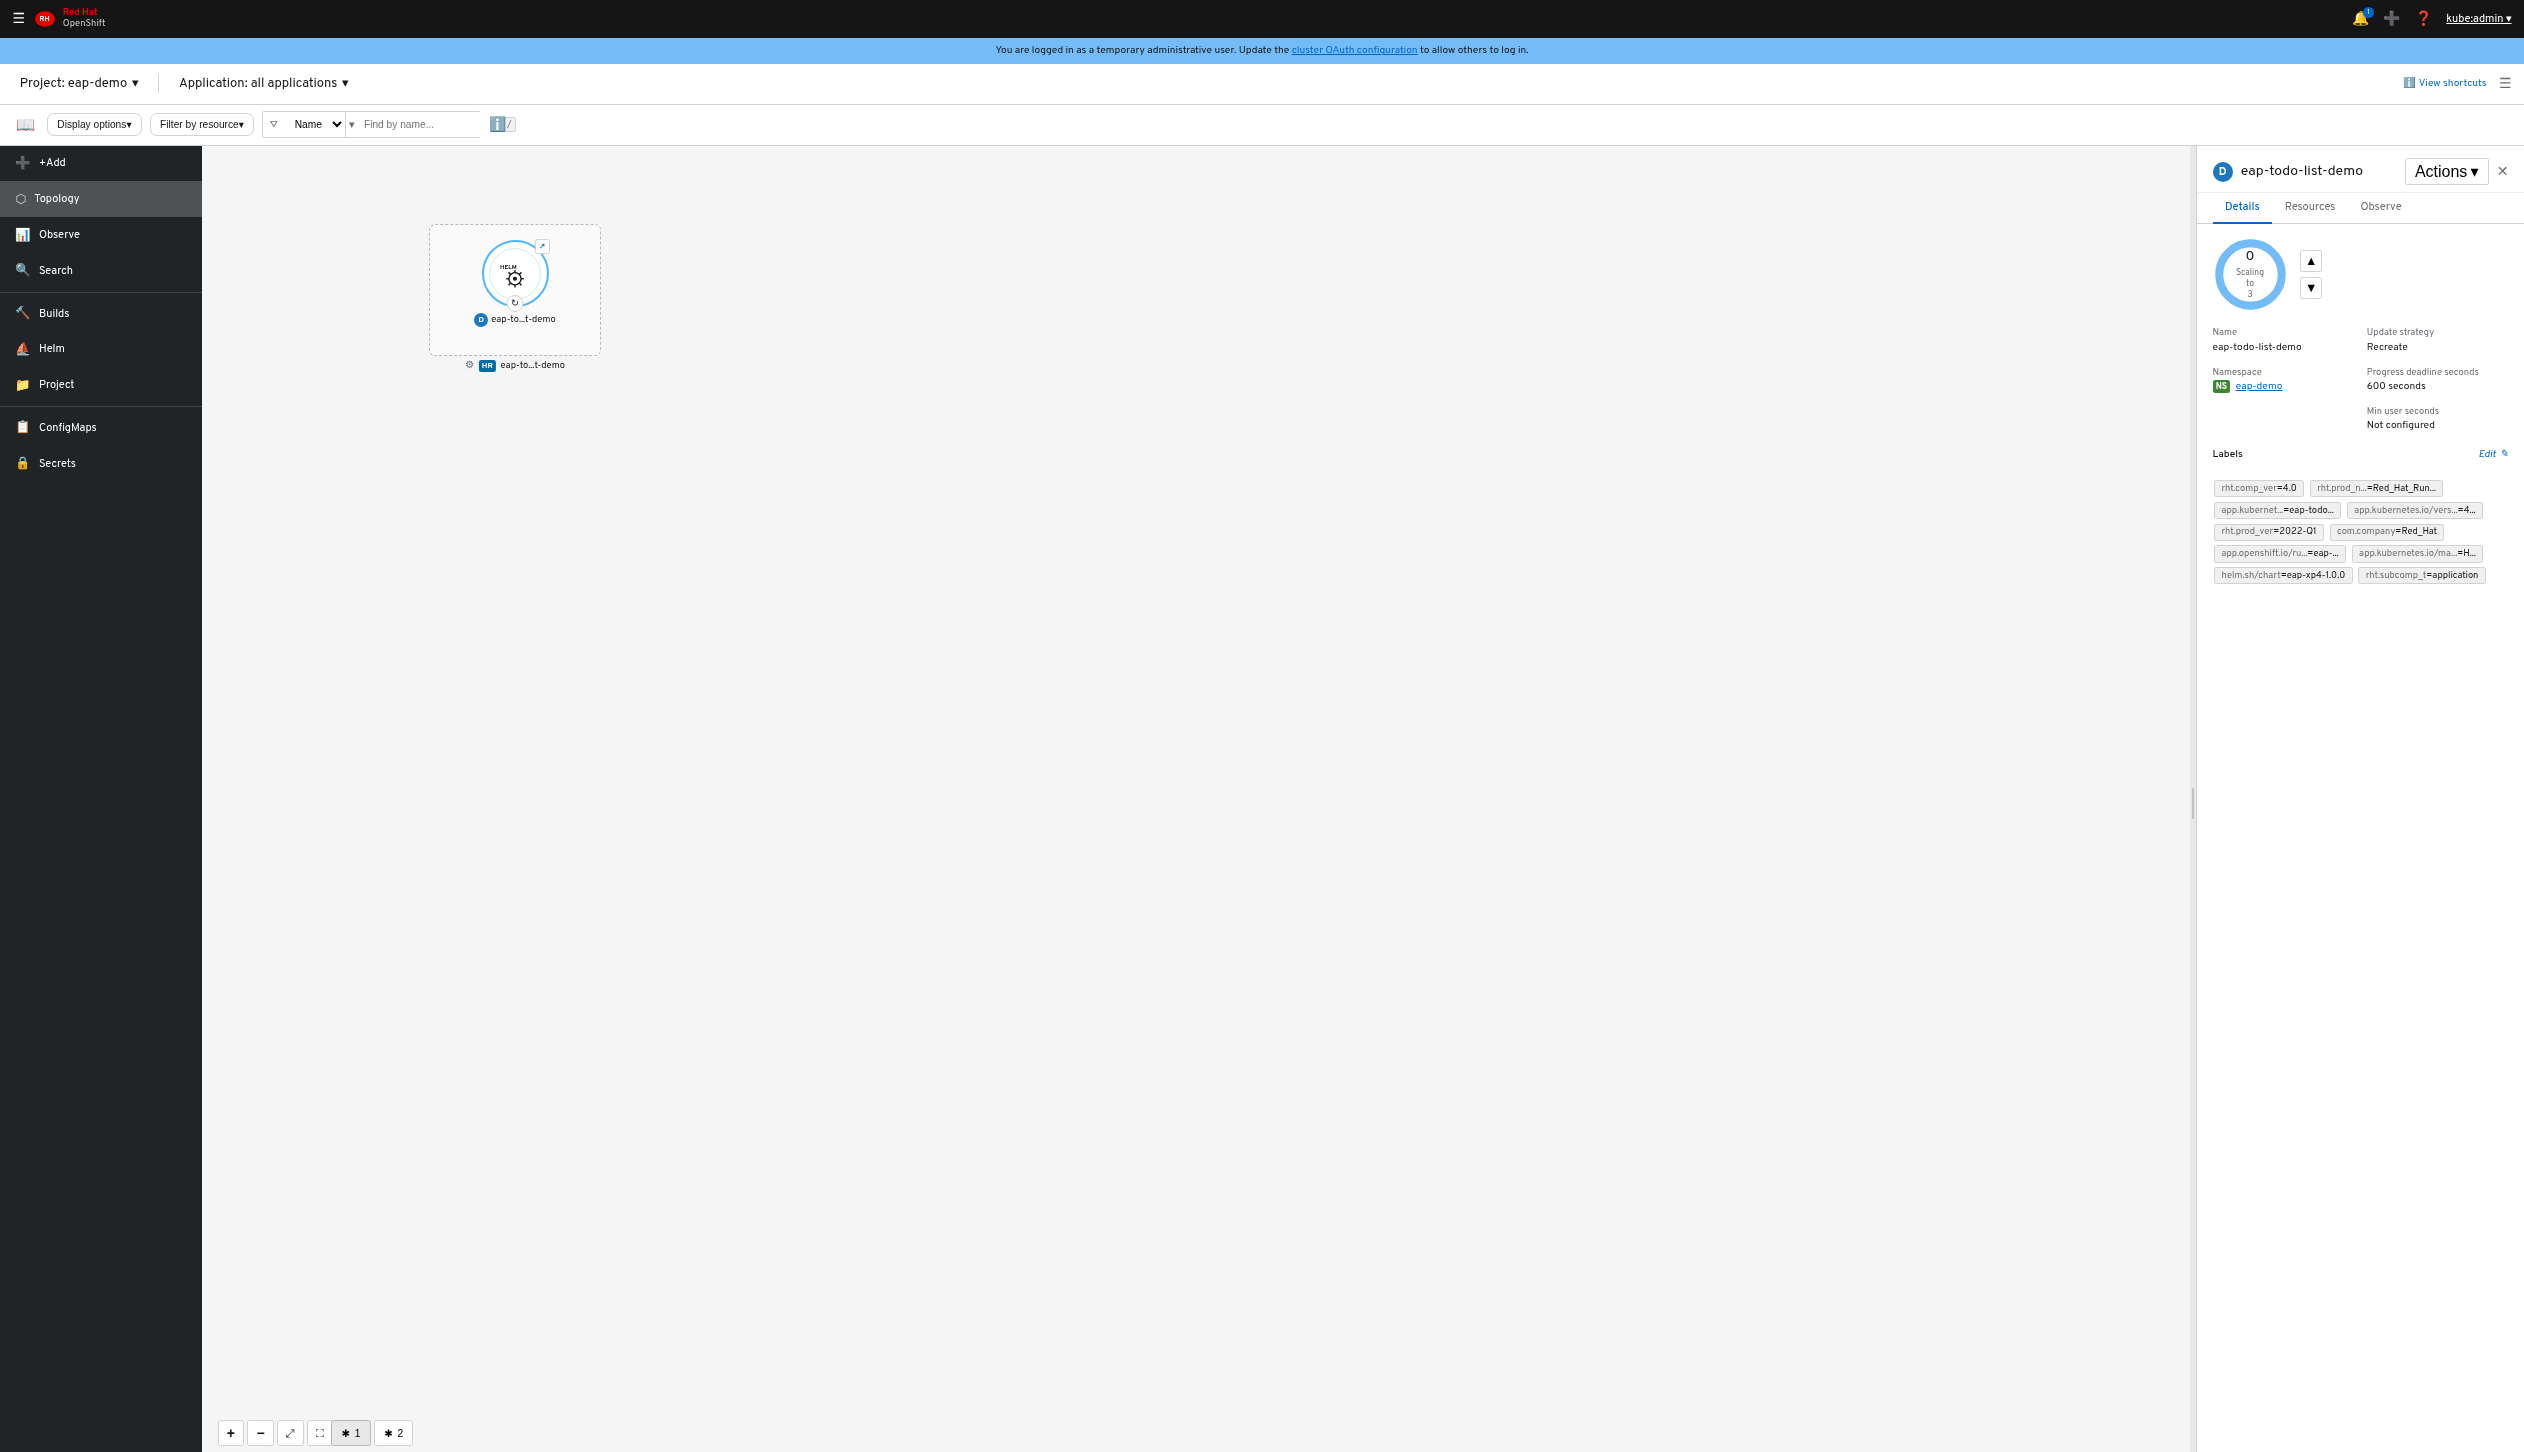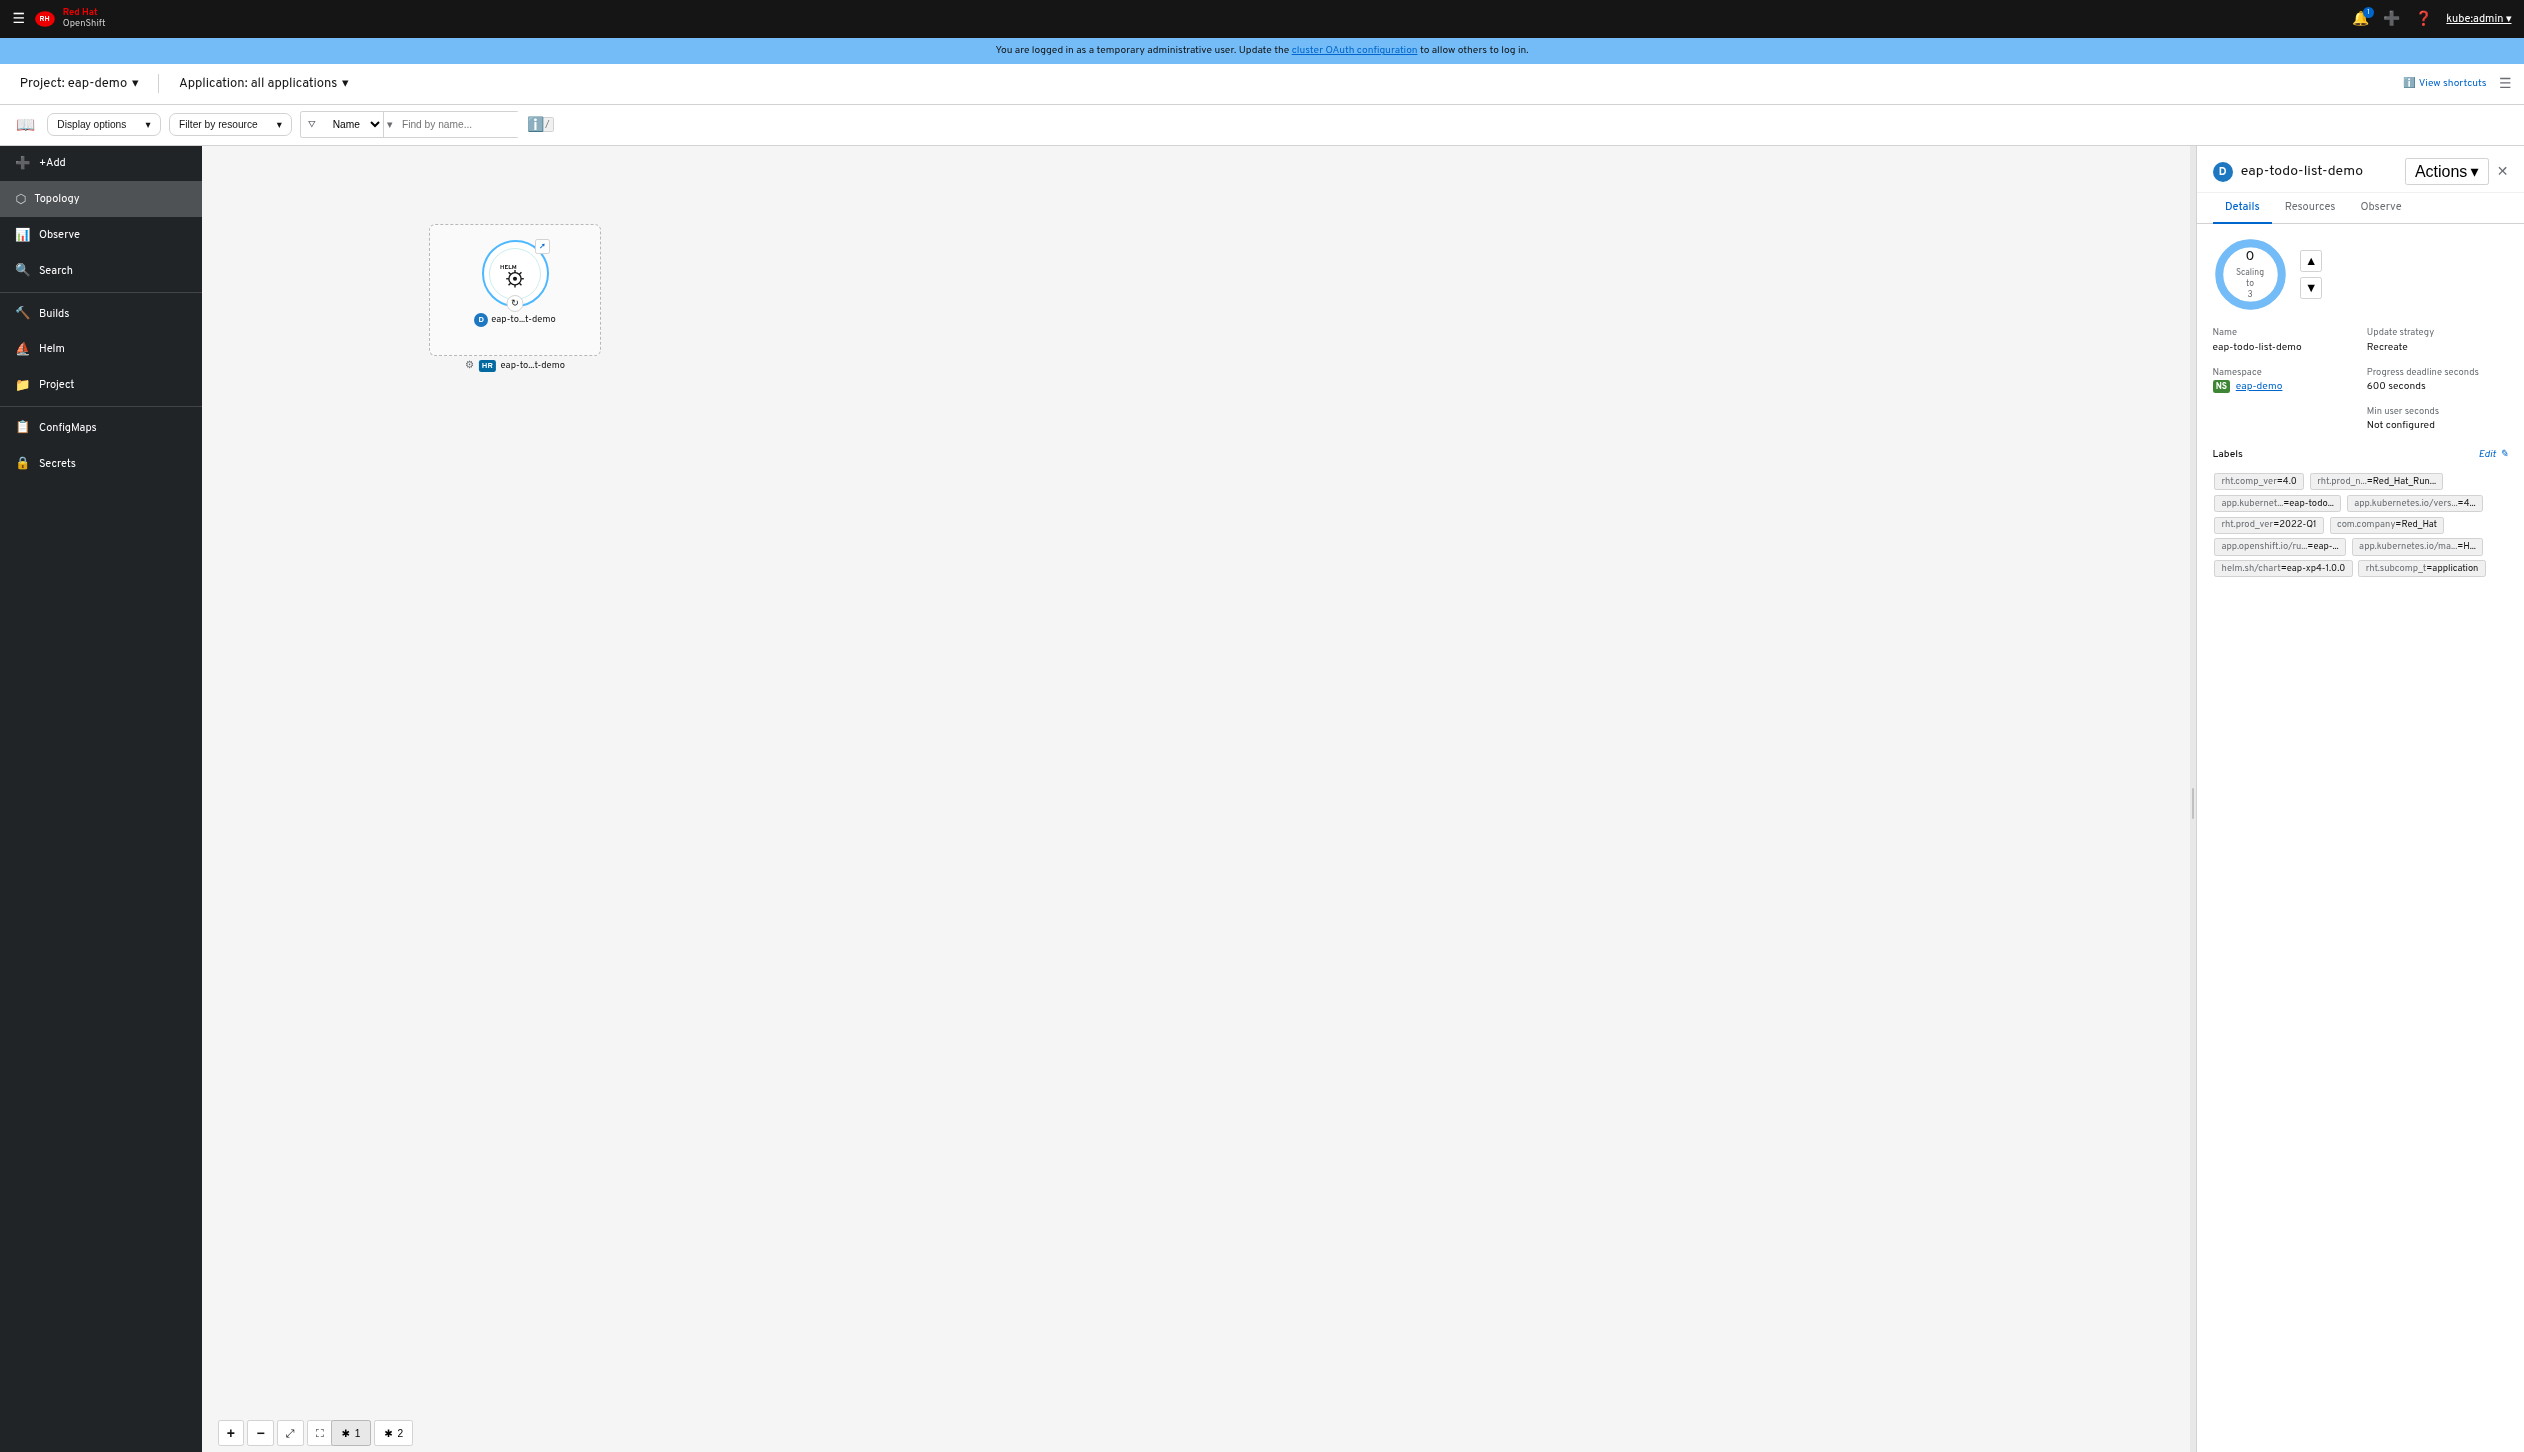--- a/index.html
+++ b/index.html
@@ -58,21 +58,21 @@
     .toolbar {
       background: #fff;
       border-bottom: 0.8px solid #d2d2d2;
       display: flex;
       align-items: center;
       padding: 4.7px 12.5px;
       gap: 7.8px;
       height: 41px;
     }
     .toolbar-btn {
-      display: flex; align-items: center; gap: 19px; padding: 4.7px 9.4px; border: 0.8px solid #d2d2d2; border-radius: 7px; background: #fff; cursor: pointer; font-size: 10.2px; color: #151515;
+      display: flex; align-items: center; gap: 0; padding: 4.7px 9.4px; border: 0.8px solid #d2d2d2; border-radius: 7px; background: #fff; cursor: pointer; font-size: 10.2px; color: #151515;
     }
     .search-input-wrap {
       display: flex; align-items: center; border: 0.8px solid #d2d2d2; border-radius: 2.3px; height: 26.6px; flex: 1; max-width: 219px;
     }
     .search-input-wrap select {
       border: none; border-right: 0.8px solid #d2d2d2; background: #fff; padding: 0 6.3px; height: 100%; font-size: 10.2px; cursor: pointer; outline: none; border-radius: 2.3px 0 0 2.3px;
     }
     .search-input-wrap input {
       border: none; outline: none; padding: 0 6.3px; flex: 1; font-size: 10.2px; height: 100%;
     }
@@ -222,21 +222,21 @@
     }
 
     
     .details-grid { display: grid; grid-template-columns: 1fr 1fr; gap: 12.5px; margin-bottom: 15.6px; }
     .detail-item {}
     .detail-label { font-size: 9.4px; color: #6a6e73; margin-bottom: 1.6px; }
     .detail-value { font-size: 10.2px; color: #151515; }
 
     
     .labels-section { margin-bottom: 15.6px; }
-    .labels-header { display: flex; align-items: center; justify-content: space-between; margin-bottom: 10px; }
+    .labels-header { display: flex; align-items: center; justify-content: space-between; margin-bottom: 17px; }
     .labels-title { font-size: 10.2px; font-weight: 500; }
     .edit-link { color: #06c; font-size: 10.2px; cursor: pointer; display: flex; align-items: center; gap: 4px; font-style: italic; }
     .label-tag {
       display: inline-block; background: #f0f0f0; border: 0.8px solid #d2d2d2; border-radius: 2.3px; padding: 1.6px 6.3px; font-size: 9.4px; margin: 2.3px 1.6px; color: #151515;
     }
     .label-tag .label-key { color: #6a6e73; }
 
     
     .ns-badge {
       background: #3e8635; color: #fff; border-radius: 2.3px; font-size: 8.6px; padding: 0.8px 3.1px; font-weight: bold; margin-right: 3.1px;

